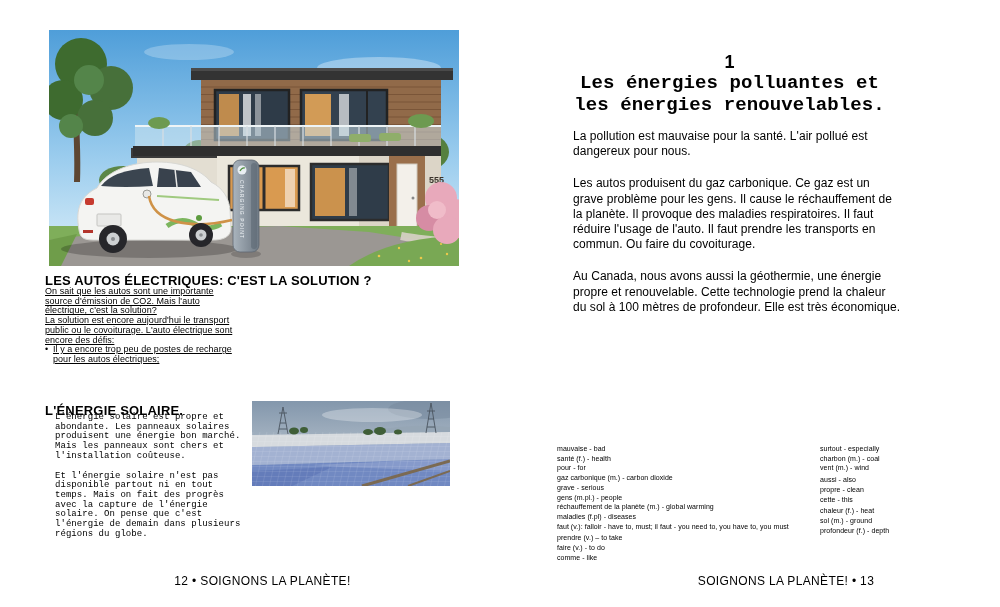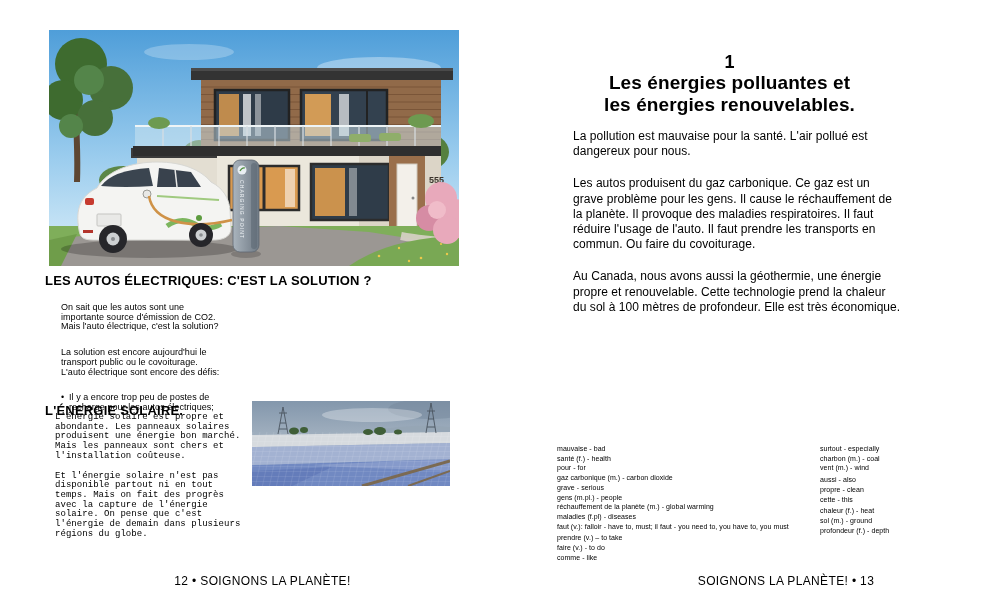--- a/index.html
+++ b/index.html
@@ -11,30 +11,30 @@
 
   
   .photo-house{left:49px;top:30px;width:410px;height:236px;overflow:hidden;}
   .photo-solar{left:252px;top:401px;width:198px;height:85px;overflow:hidden;}
   .sec-heading{font-size:13px;font-weight:bold;letter-spacing:.2px;white-space:nowrap;}
   .h-autos{left:45px;top:273px;}
   .h-solaire{left:45px;top:403px;}
   .lbody{font-size:9px;line-height:9.7px;letter-spacing:.05px;}
   .col1{left:45px;top:287px;width:192px;}
   .col2{left:249px;top:288px;width:204px;}
-  .col1 p{margin:16px;}
+  .col1 p{margin:0;text-decoration:underline;}
   .bullet{position:relative;padding-left:8px;margin:0;}
   .bullet::before{content:"\2022";position:absolute;left:0;top:0;}
   .solar-text{left:45px;top:413px;width:202px;}
   .solar-text p{margin:0 0 10px 10px;font-family:Liberation Mono, monospace;}
 
   
   .chapter{left:522px;top:52px;width:415px;text-align:center;font-weight:bold;}
   .chapter-num{font-size:18px;line-height:20px;}
-  .chapter-title{font-size:19px;line-height:22px;letter-spacing:.1px;}
+  .chapter-title{font-size:19px;line-height:22px;letter-spacing:.1px;font-family:Liberation Mono, monospace;}
   .rbody{left:557px;top:129px;width:345px;font-size:12px;line-height:15.2px;letter-spacing:.05px;}
   .rbody p{margin:0 0 17px 16px;}
   .vocab{font-size:7px;line-height:9.7px;letter-spacing:.05px;}
   .vocab-left{left:557px;top:444px;width:262px;}
   .vocab-right{left:820px;top:444px;width:150px;}
   .vgap{margin-top:2px;}
   .vocab div{white-space:nowrap;}
 
   
   .footer{font-size:12px;letter-spacing:.35px;text-align:center;white-space:nowrap;}

